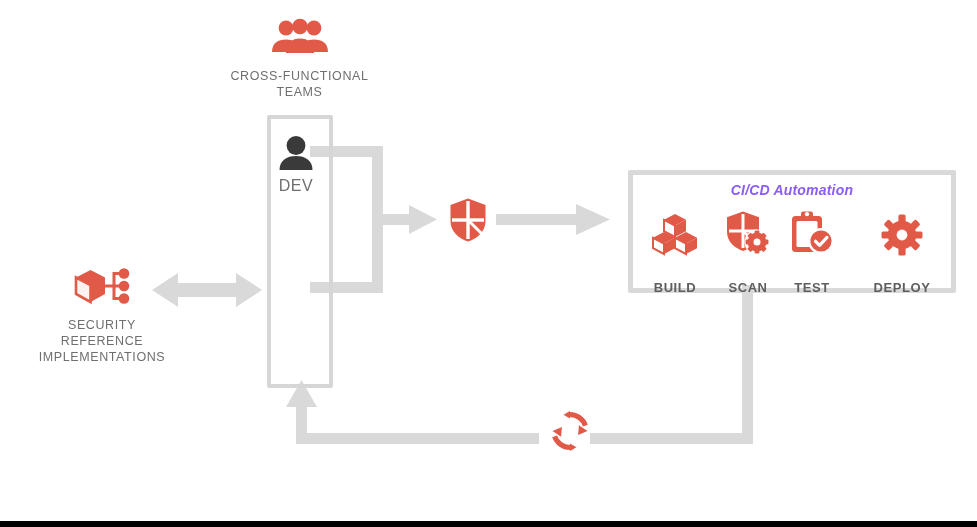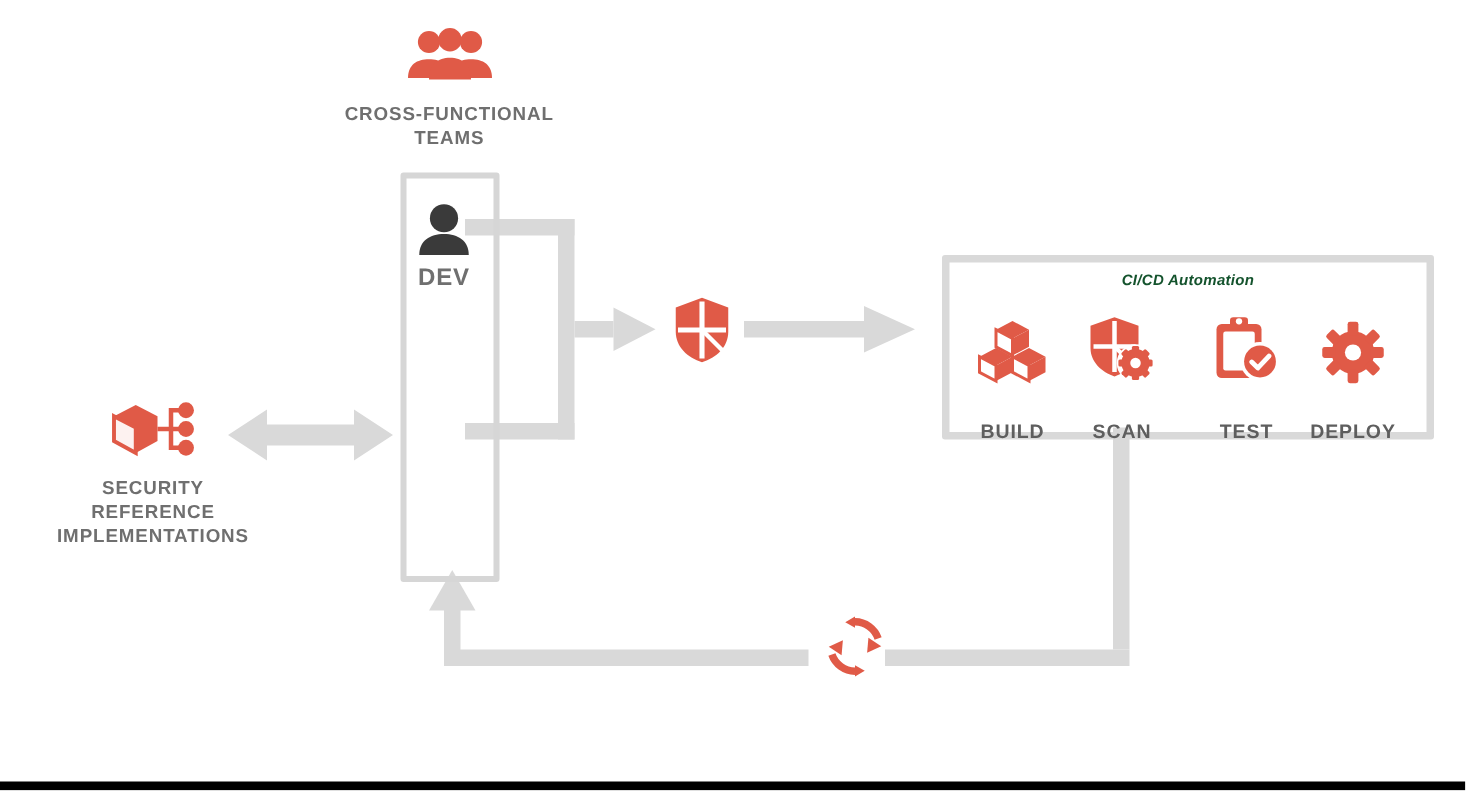--- a/index.html
+++ b/index.html
@@ -13,21 +13,21 @@
     width:977px;
     height:527px;
     background:#ffffff;
     overflow:hidden;
   }
   .abs{position:absolute;}
   .lbl{
     position:absolute;
     text-align:center;
     color:#6f6f6f;
-    font-weight:bold;
+    font-weight:normal;
     letter-spacing:.6px;
     line-height:1.28;
     white-space:pre-line;
   }
   .lbl.sm{font-size:12.5px;}
   .lbl.tiny{font-size:16px;}
   .teams-box{
     position:absolute;
     border:4px solid #d6d6d6;
     background:transparent;
@@ -38,22 +38,22 @@
     border:5px solid #d9d9d9;
     background:transparent;
     border-radius:2px;
   }
   .cicd-title{
     position:absolute;
     width:100%;
     text-align:center;
     font-style:italic;
     font-weight:bold;
-    font-size:10px;
-    color:#14532d;
+    font-size:14px;
+    color:#8b5cf6;
     letter-spacing:.2px;
   }
   .cicd-item{
     position:absolute;
     width:90px;
     text-align:center;
   }
   .cicd-item .ico{
     height:50px;
     display:flex;
@@ -212,21 +212,21 @@
             <rect x="35.8" y="35.8" width="4.8" height="5.4" rx="1" transform="rotate(-45 38.2 38.5)"></rect>
             <rect x="35.8" y="23.4" width="4.8" height="5.4" rx="1" transform="rotate(45 38.2 26.1)"></rect>
             <rect x="23.4" y="35.8" width="4.8" height="5.4" rx="1" transform="rotate(45 25.8 38.5)"></rect>
           </g>
           <circle cx="32" cy="32" r="3.5" fill="#ffffff"></circle>
         </svg>
       </div>
       <div class="cap">SCAN</div>
     </div>
 
-    <div class="cicd-item" style="left:153px;top:31px;">
+    <div class="cicd-item" style="left:134px;top:31px;">
       <div class="ico">
         <svg width="44" height="46" viewBox="0 0 44 46">
           <rect x="2" y="6" width="30" height="36" rx="3.5" fill="#e05a47"></rect>
           <rect x="6.5" y="11" width="21" height="26" rx="1.5" fill="#ffffff"></rect>
           <rect x="11" y="1.5" width="12" height="7.5" rx="2.2" fill="#e05a47"></rect>
           <circle cx="17" cy="4.2" r="2.1" fill="#ffffff"></circle>
           <circle cx="31" cy="31" r="13" fill="#ffffff"></circle>
           <circle cx="31" cy="31" r="10.6" fill="#e05a47"></circle>
           <path d="M25.5,31.3 L29.6,35.3 L37,27.4" stroke="#ffffff" stroke-width="3.2" fill="none" stroke-linecap="round" stroke-linejoin="round"></path>
         </svg>

